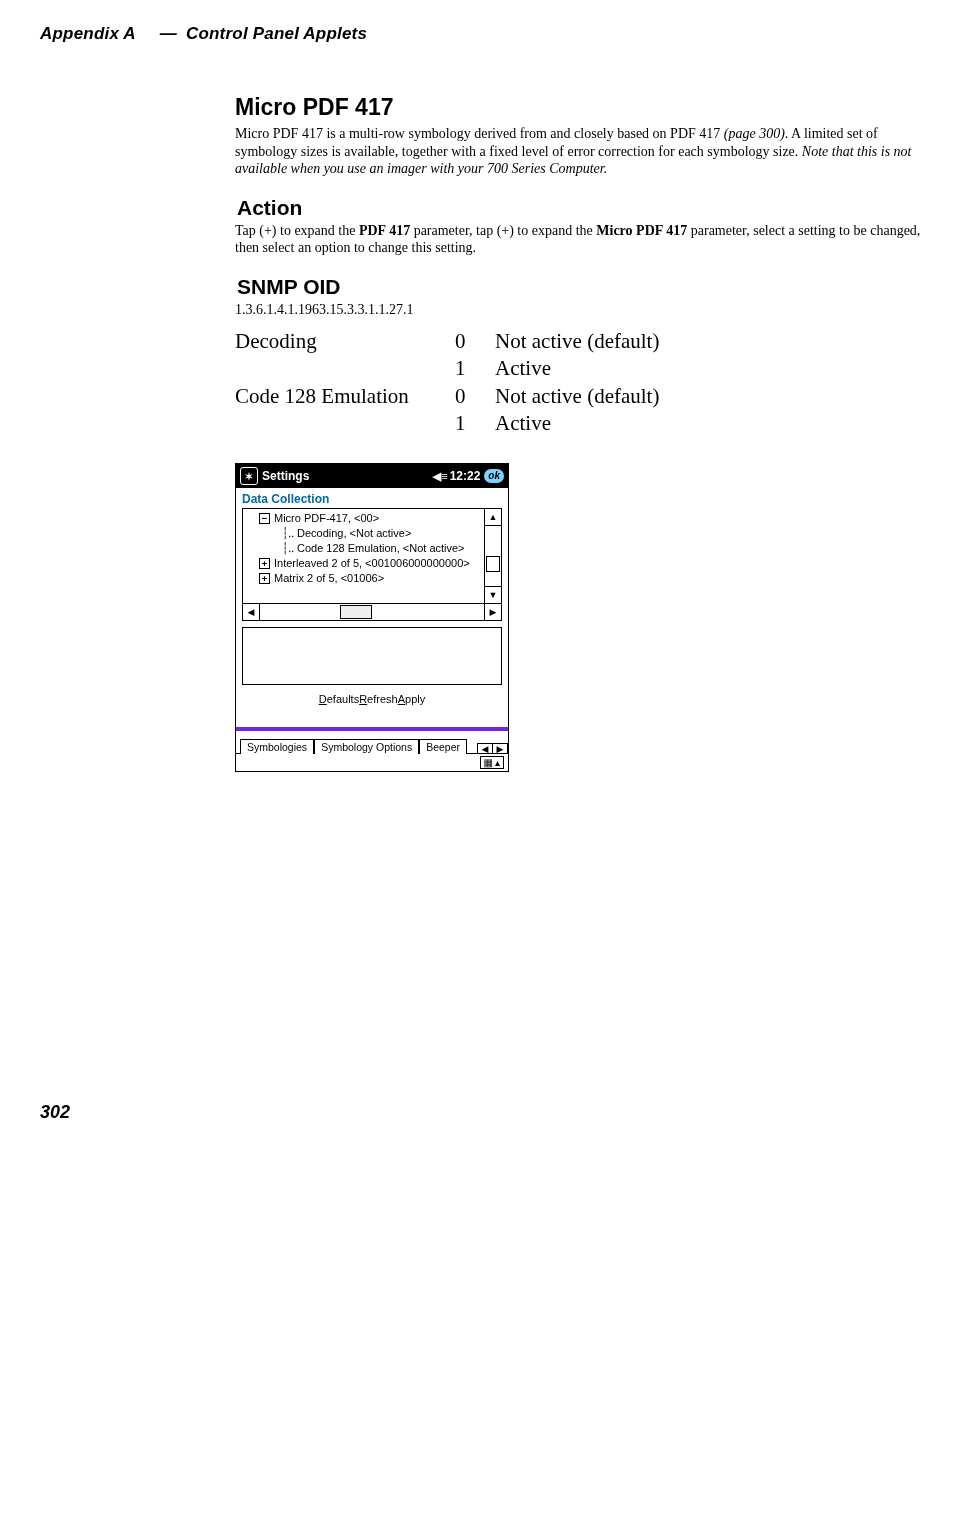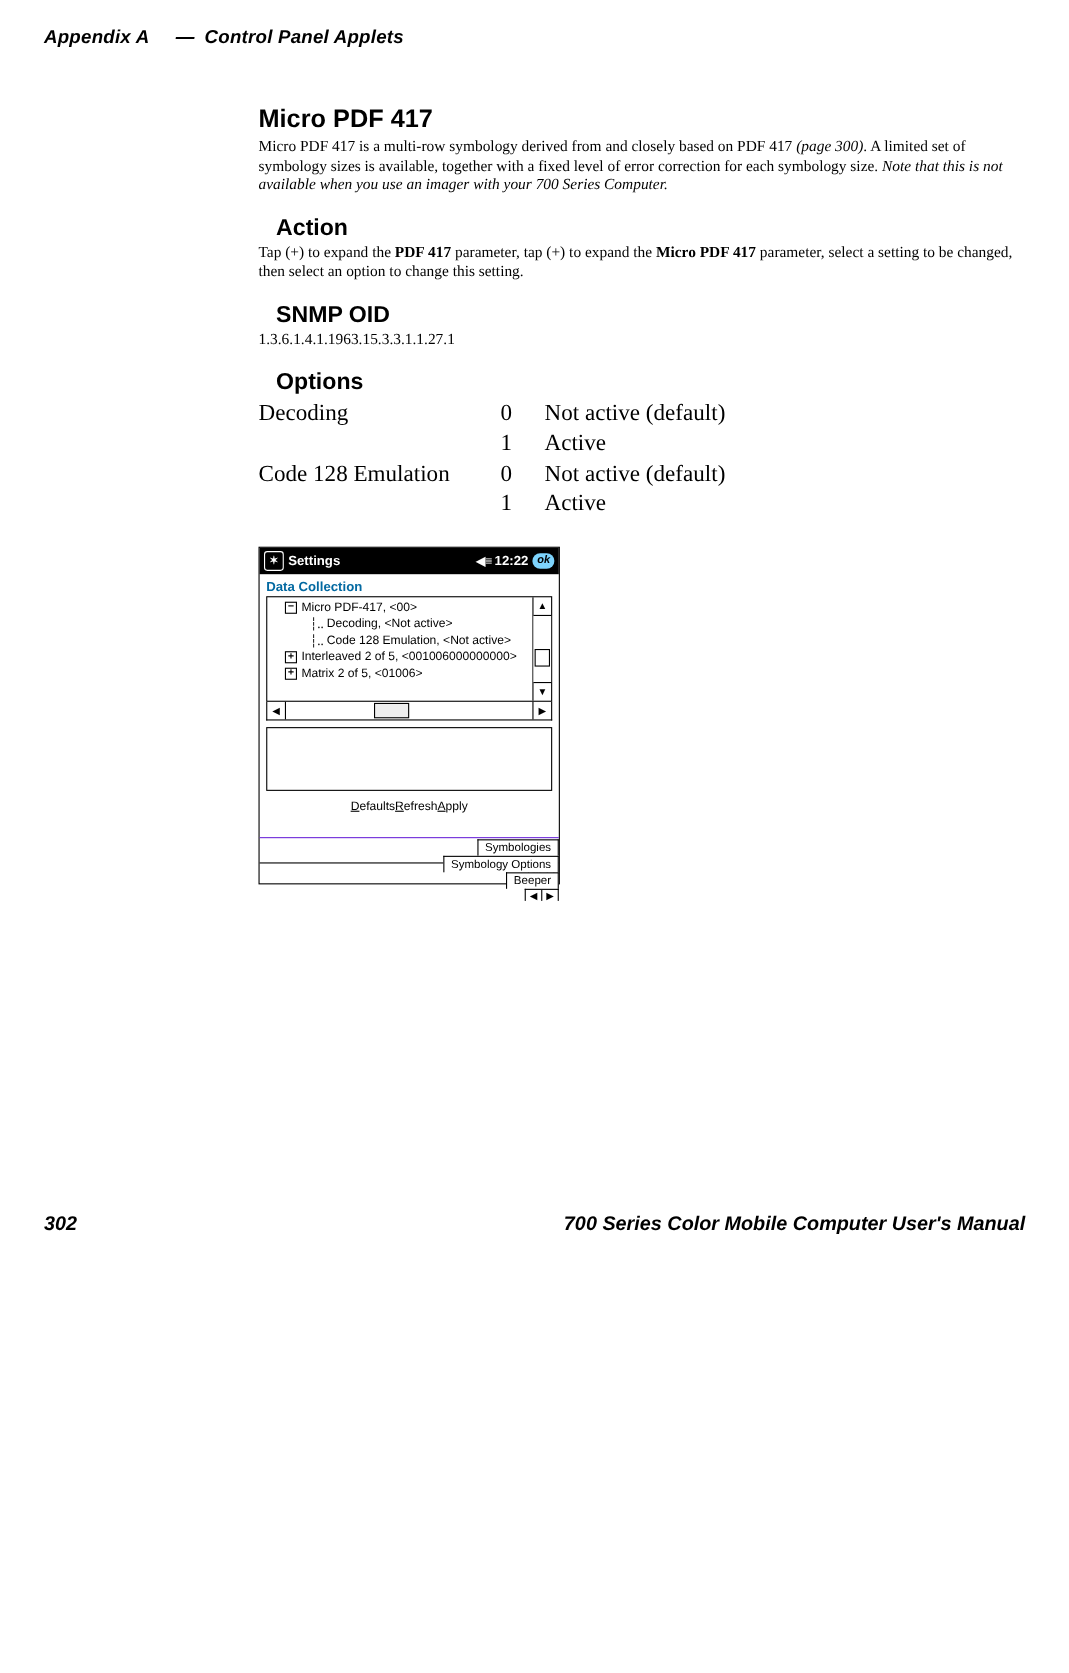--- a/index.html
+++ b/index.html
@@ -33,21 +33,21 @@
   h3.section-title {
     font-family: "Helvetica Neue", Arial, sans-serif;
     font-weight: 800;
     font-size: 23px;
     margin: 0 0 4px 0;
   }
   h4.subhead {
     font-family: "Helvetica Neue", Arial, sans-serif;
     font-weight: 800;
     font-size: 21px;
-    margin: 18px 0 2px 16px;
+    margin: 18px 0 2px 2px;
   }
   p.body {
     font-size: 14px;
     line-height: 1.25;
     margin: 0 0 10px 0;
   }
   p.body .bold { font-weight: 700; }
   p.body .ital { font-style: italic; }
   .options-table {
     font-size: 21px;
@@ -179,28 +179,27 @@
   .device .btn-row {
     display: flex; justify-content: center;
     padding: 8px 10px 4px 10px;
   }
   .device .flat-btn {
     font-size: 11px;
     background: none; border: none; padding: 0;
   }
   .device .flat-btn .ul { text-decoration: underline; }
   .device .tabbar {
-    border-top: 1px solid #6d28d9;
+    border-top: 4px solid #6d28d9;
     display: flex;
     align-items: flex-end;
     height: 22px;
     padding-left: 4px;
     margin-top: 18px;
     position: relative;
-    flex-direction: column;
   }
   .device .tab {
     border: 1px solid #000;
     border-bottom: none;
     font-size: 10.5px;
     padding: 1px 6px;
     margin-right: 0px;
     background:#fff;
     position: relative;
     top: 1px;
@@ -246,21 +245,20 @@
     </p>
 
     <h4 class="subhead">Action</h4>
     <p class="body">
       <span>Tap (+) to expand the </span><span class="bold">PDF 417</span><span> parameter, tap (+) to expand the </span><span class="bold">Micro PDF 417</span><span> parameter, select a setting to be changed, then select an option to change this setting.</span>
     </p>
 
     <h4 class="subhead">SNMP OID</h4>
     <p class="body">1.3.6.1.4.1.1963.15.3.3.1.1.27.1</p>
 
-    <h4 class="subhead">Options</h4>
     <table class="options-table">
       <tbody>
           <tr>
         <td class="opt-name">Decoding</td>
         <td class="opt-code">0</td>
         <td class="opt-desc"><span>Not active </span><span class="ital">(default)</span></td>
       </tr>
       <tr>
         <td class="opt-name"></td>
         <td class="opt-code">1</td>
@@ -358,16 +356,15 @@
             <span>▦</span>
             <span>▴</span>
           </span>
       </div>
     </div>
 
   </div>
 
   <div class="footer">
     <span>302</span>
-    <span>700 Series Color Mobile Computer User's Manual</span>
   </div>
 
 </div>
 
 </body></html>

